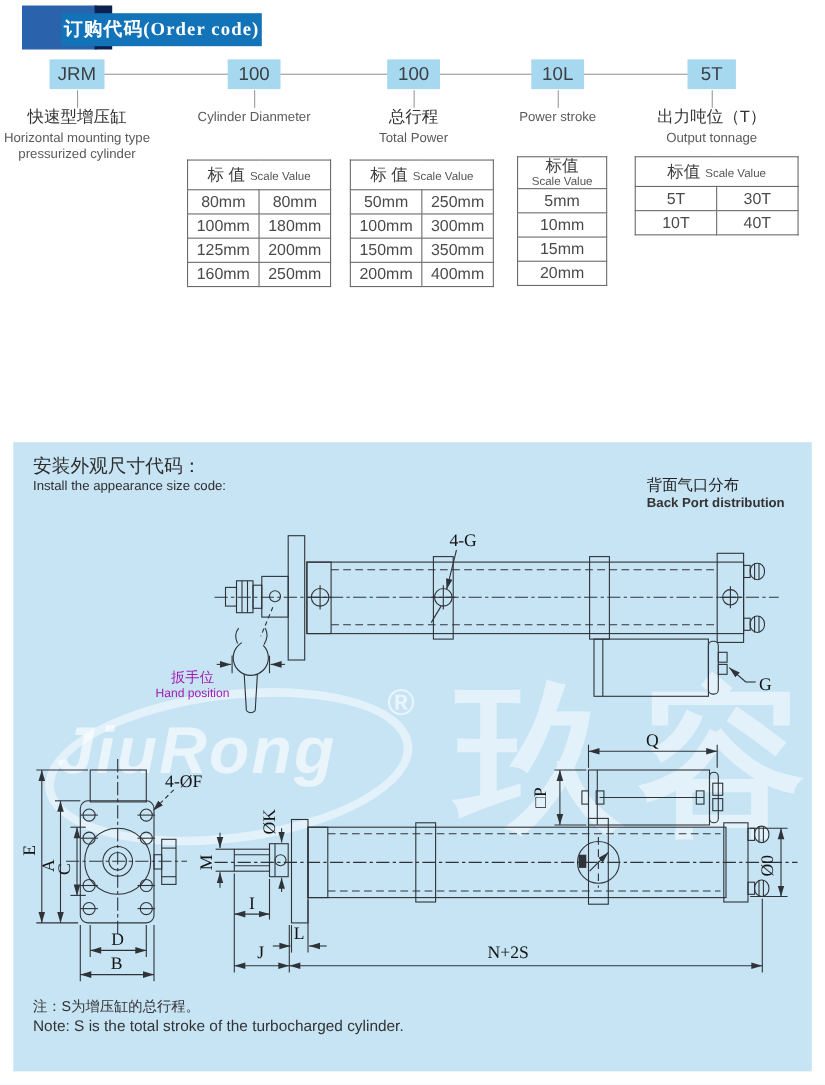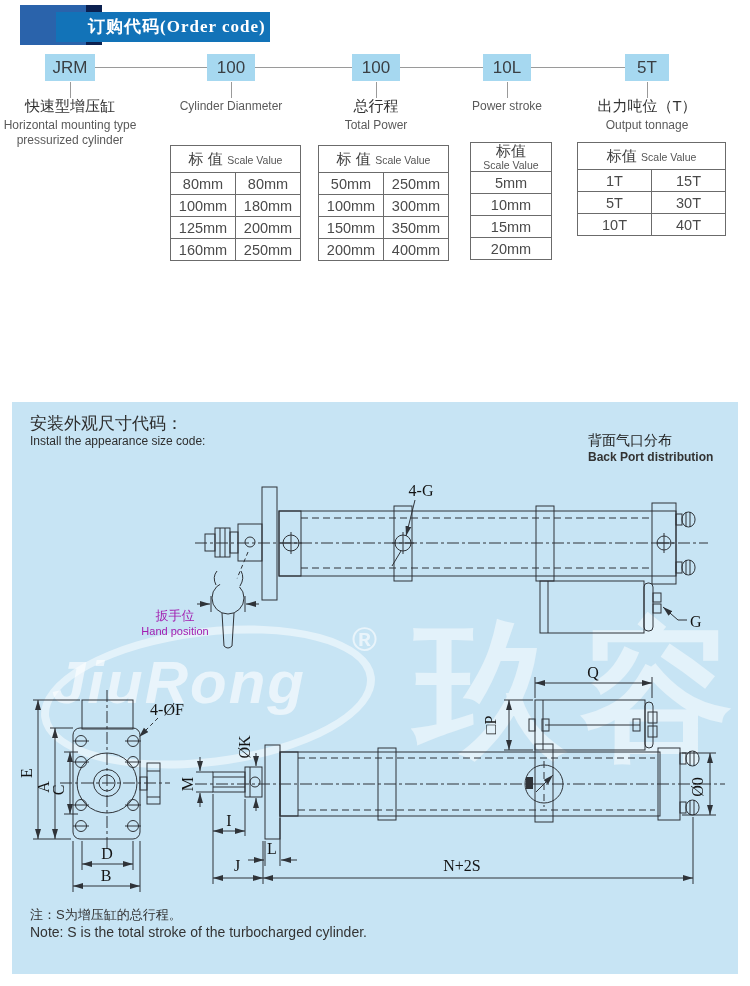--- a/index.html
+++ b/index.html
@@ -4,21 +4,21 @@
 <style>
   html,body{margin:0;padding:0;background:#fff;}
   body{width:750px;height:986px;position:relative;overflow:hidden;
        font-family:"Liberation Sans",sans-serif;-webkit-font-smoothing:antialiased;}
   .abs{position:absolute;}
   
   .hdr-square{left:20px;top:5px;width:68px;height:40px;background:#2a63ab;}
   .hdr-shadow{left:86px;top:5px;width:16px;height:40px;background:#0c2150;}
   .hdr-bar{left:56px;top:12px;width:182px;height:30px;background:#1273b8;
            color:#fff;font-family:"Liberation Serif",serif;font-weight:bold;
-           font-size:17px;line-height:30px;letter-spacing:1px;padding-left:32px;}
+           font-size:17px;line-height:30px;text-align:center;letter-spacing:1px;}
   
   .conn-line{left:70px;top:67px;width:560px;border-top:1px solid #9a9a9a;height:0;}
   .code-box{top:54px;height:27px;background:#a6d8f0;color:#3a3f44;font-size:17px;
             text-align:center;line-height:27px;}
   .tick{top:82px;width:1px;height:16px;background:#9a9a9a;}
   .seg-label{top:97px;width:176px;text-align:center;}
   .seg-label .cn{font-size:15px;color:#333;display:block;}
   .seg-label .en{font-size:12px;color:#5a5a5a;display:block;line-height:1.25;margin-top:2px;}
   
   table.vt{border-collapse:collapse;table-layout:fixed;}
@@ -170,24 +170,20 @@
   <tr>
         <td>20mm</td>
       </tr>
 </tbody>
   </table>
 
 <table class="vt t4 abs" style="left:577px;top:142px;width:149px;">
   <tbody>
       <tr>
         <th colspan="2"><span class="hcn">标值</span> <span class="hen">Scale Value</span></th>
-      </tr>
-  <tr>
-        <td>1T</td>
-        <td>15T</td>
       </tr>
   <tr>
         <td>5T</td>
         <td>30T</td>
       </tr>
   <tr>
         <td>10T</td>
         <td>40T</td>
       </tr>
 </tbody>

